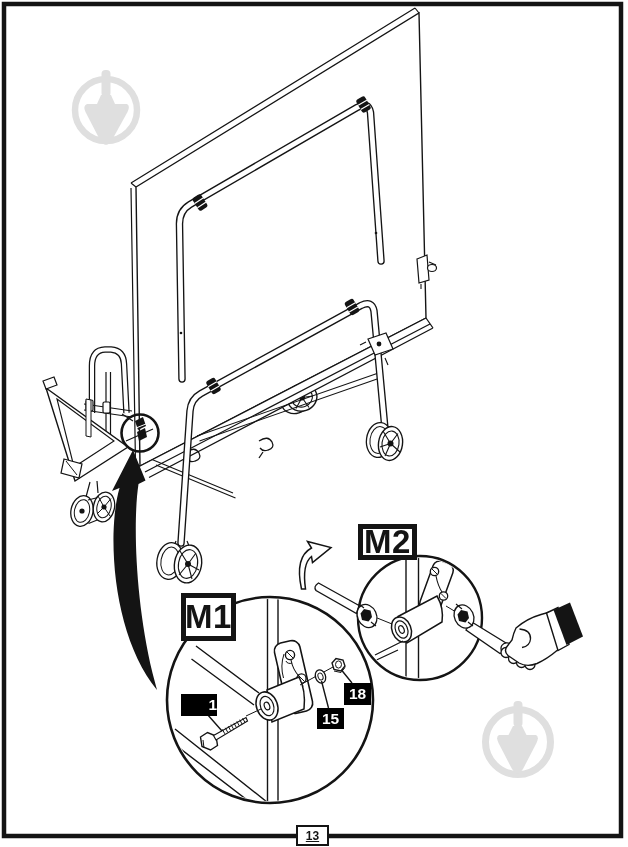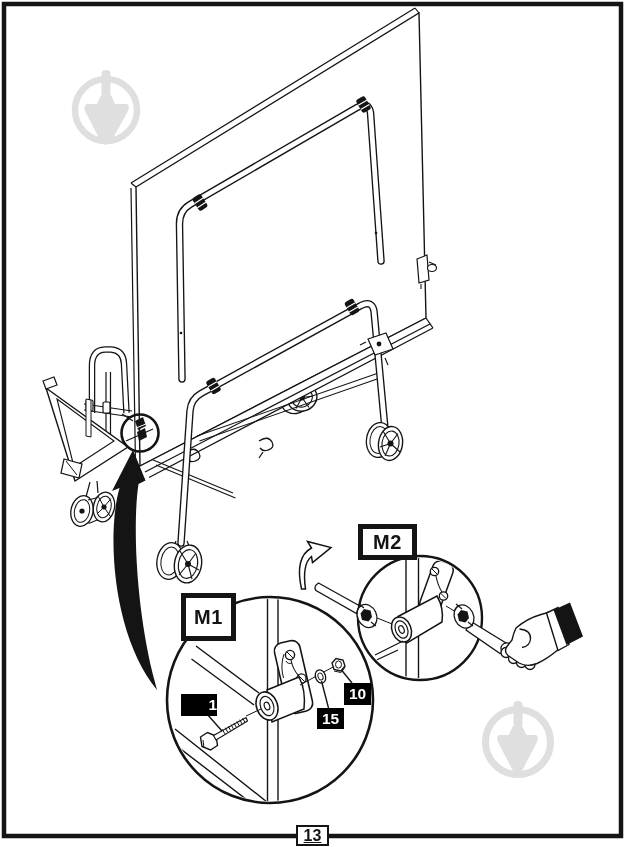--- a/index.html
+++ b/index.html
@@ -10,31 +10,31 @@
   .stage{
     position:relative;width:628px;height:847px;background:var(--paper);
     font-family:"Liberation Sans",sans-serif;overflow:hidden;margin:0 auto;
   }
   svg.art{position:absolute;left:0;top:0;color:var(--ink);}
   .wm-stroke{stroke:var(--watermark);}
   .wm-fill{fill:var(--watermark);}
   .detail-label{
     position:absolute;display:flex;align-items:center;justify-content:center;
     background:var(--paper);border:5px solid var(--ink);color:var(--ink);
-    font-weight:bold;font-size:20px;box-sizing:border-box;letter-spacing:.5px;z-index:4;text-align:right;
+    font-weight:bold;font-size:33px;box-sizing:border-box;letter-spacing:.5px;z-index:4;text-align:right;
   }
   .part-label{
     position:absolute;display:flex;align-items:center;justify-content:center;
     background:var(--label-bg);color:var(--label-fg);
     font-weight:bold;font-size:15.5px;box-sizing:border-box;z-index:4;
   }
   .page-num{
     position:absolute;display:flex;align-items:center;justify-content:center;
     background:var(--paper);border:2px solid var(--ink);color:var(--ink);
-    font-weight:600;font-size:16px;box-sizing:border-box;z-index:5;text-decoration:underline;
+    font-weight:600;font-size:12px;box-sizing:border-box;z-index:5;text-decoration:underline;
   }
 </style>
 </head>
 <body>
 
 <div class="stage">
 
 <svg class="art" width="628" height="847" viewBox="0 0 628 847">
   <defs>
     <clipPath id="clipM1">
@@ -284,17 +284,17 @@
 </svg>
 
 <div class="detail-label" style="left:181px;top:593px;width:55px;height:48px;">M1</div>
 
 <div class="detail-label" style="left:358px;top:524px;width:59px;height:36px;">M2</div>
 
 <div class="part-label" style="left:181px;top:694px;width:29px;height:22px;padding-left:36px;">14</div>
 
 <div class="part-label" style="left:317px;top:708px;width:27px;height:21px;">15</div>
 
-<div class="part-label" style="left:344px;top:683px;width:27px;height:22px;">10</div>
+<div class="part-label" style="left:344px;top:683px;width:27px;height:22px;">18</div>
 
 <div class="page-num" style="left:296px;top:825px;width:33px;height:21px;">13</div>
 
 </div>
 
 </body></html>

